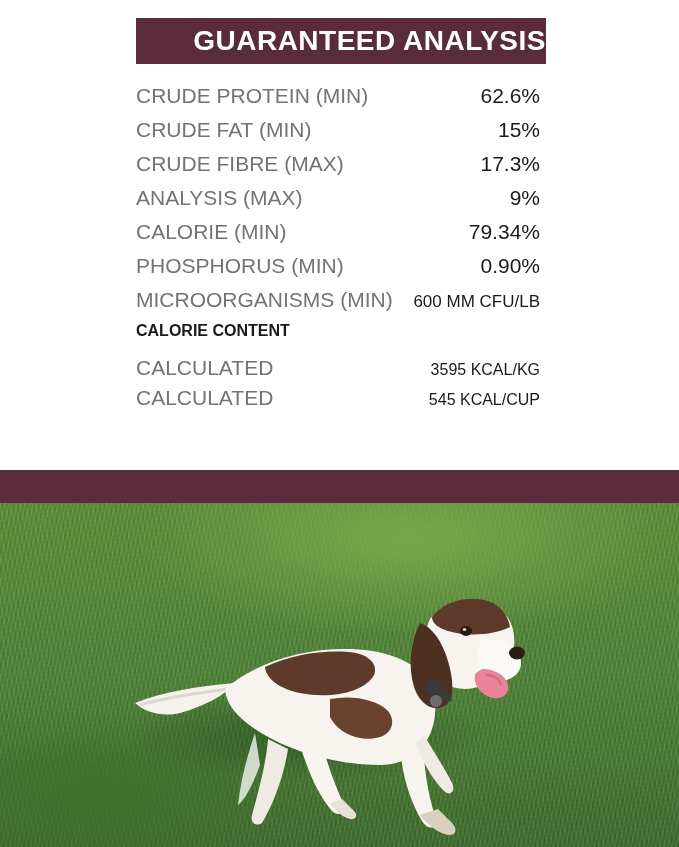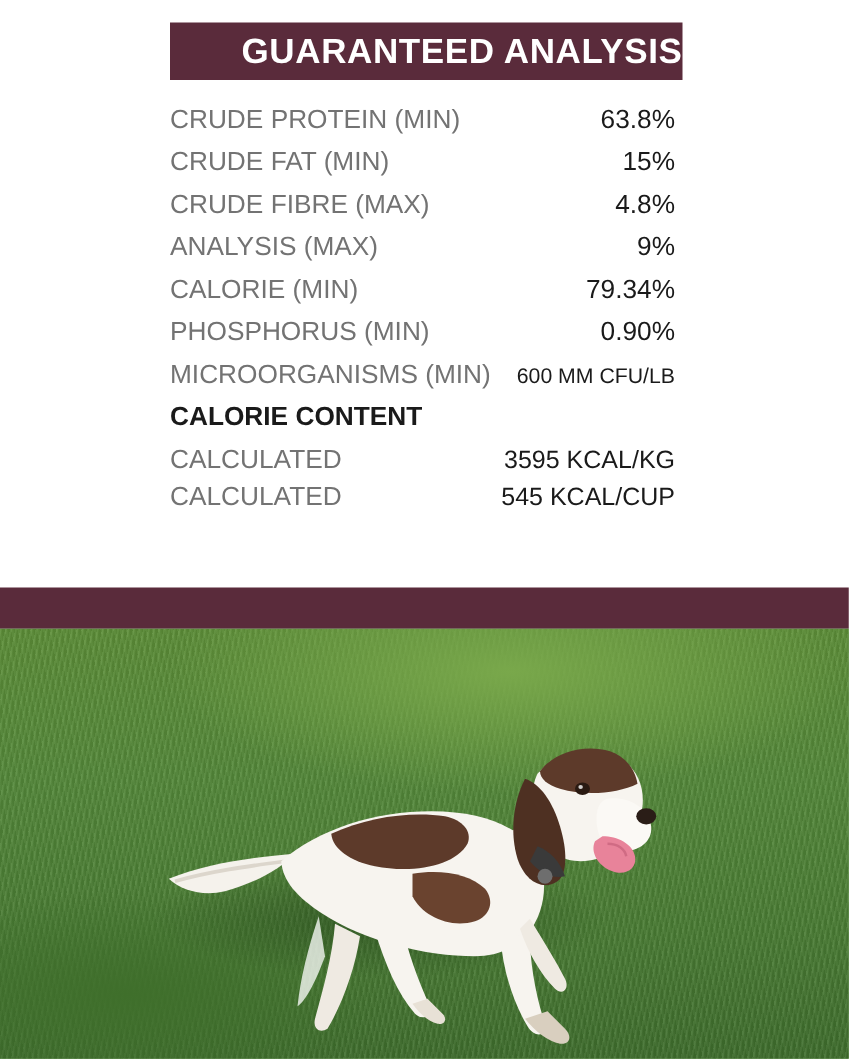--- a/index.html
+++ b/index.html
@@ -70,26 +70,26 @@
   }
   .row.small-value .value {
     font-size: 17px;
   }
   .section-head {
     height: 34px;
     display: flex;
     align-items: baseline;
   }
   .section-head .label {
-    font-size: 21px;
+    font-size: 16px;
     font-weight: bold;
     color: #1a1a1a;
   }
   .row.calorie .value {
-    font-size: 20px;
+    font-size: 16px;
     margin-left: 48px;
   }
   .row.calorie {
     height: 30px;
   }
 
   
   .band {
     position: absolute;
     left: 0;
@@ -139,31 +139,31 @@
 <section class="panel">
 
   <div class="title-bar">
     <span class="title-text">GUARANTEED ANALYSIS</span>
   </div>
 
   <div class="analysis-table">
 
     <div class="row">
       <span class="label">CRUDE PROTEIN (MIN)</span>
-      <span class="value">63.8%</span>
+      <span class="value">62.6%</span>
     </div>
 
     <div class="row">
       <span class="label">CRUDE FAT (MIN)</span>
       <span class="value">15%</span>
     </div>
 
     <div class="row">
       <span class="label">CRUDE FIBRE (MAX)</span>
-      <span class="value">4.8%</span>
+      <span class="value">17.3%</span>
     </div>
 
     <div class="row">
       <span class="label">ANALYSIS (MAX)</span>
       <span class="value">9%</span>
     </div>
 
 
     <div class="row">
       <span class="label">CALORIE (MIN)</span>

